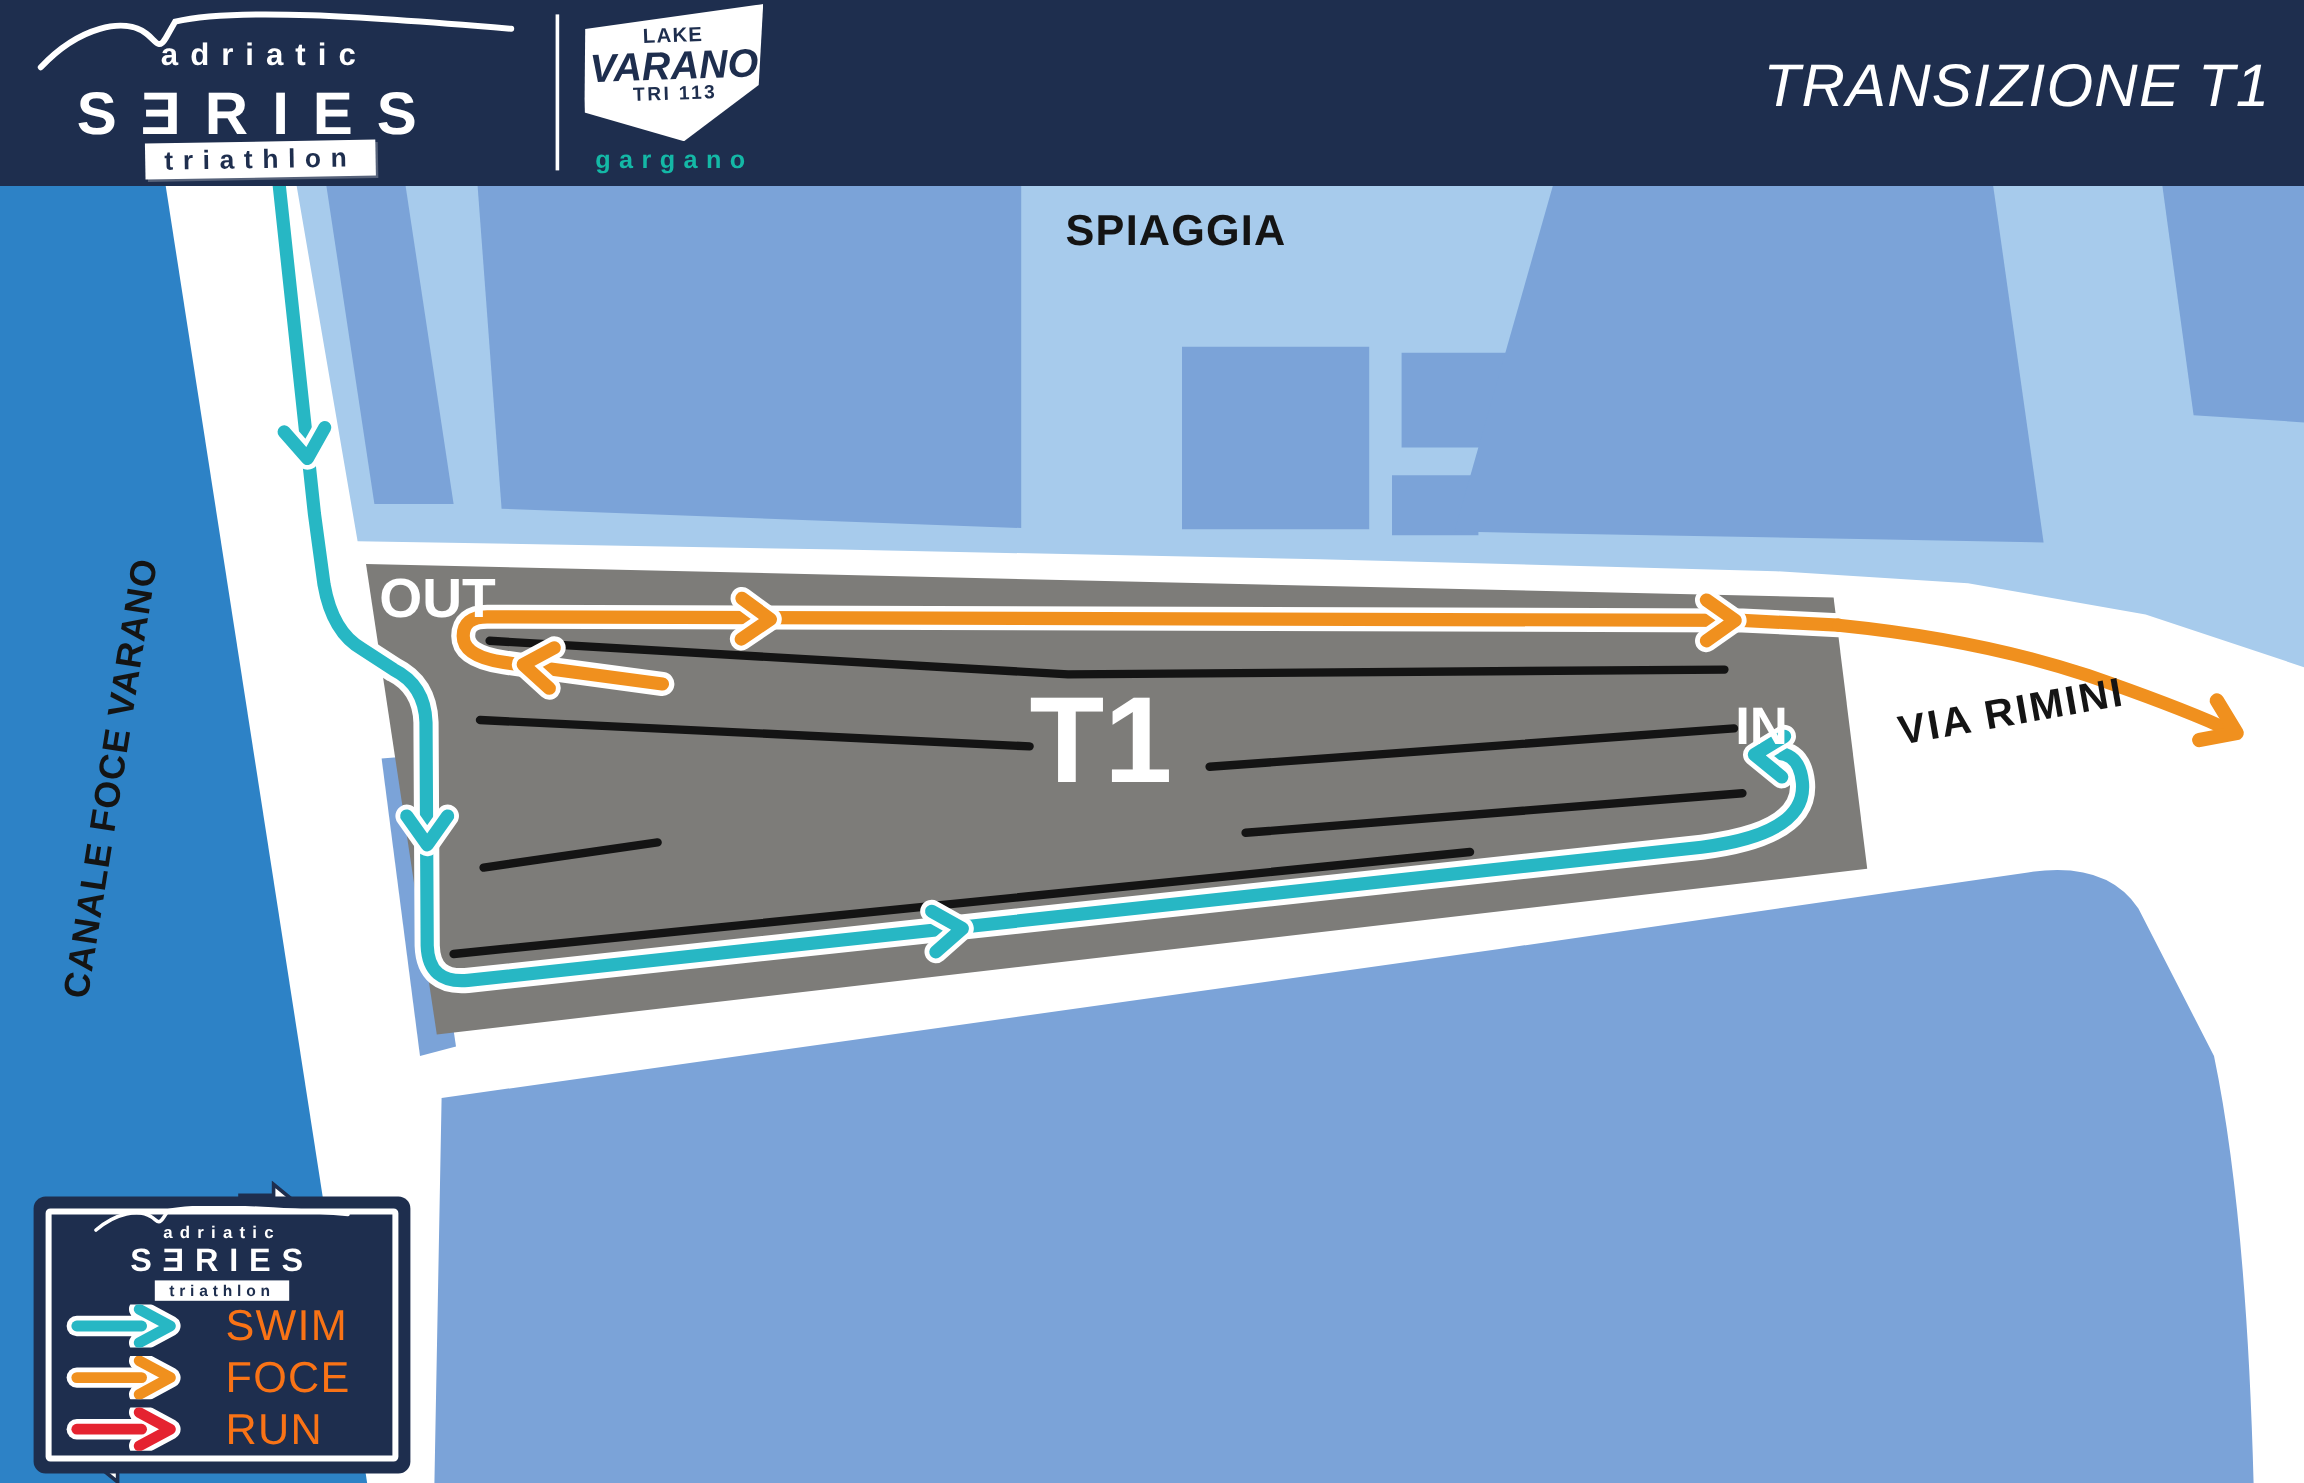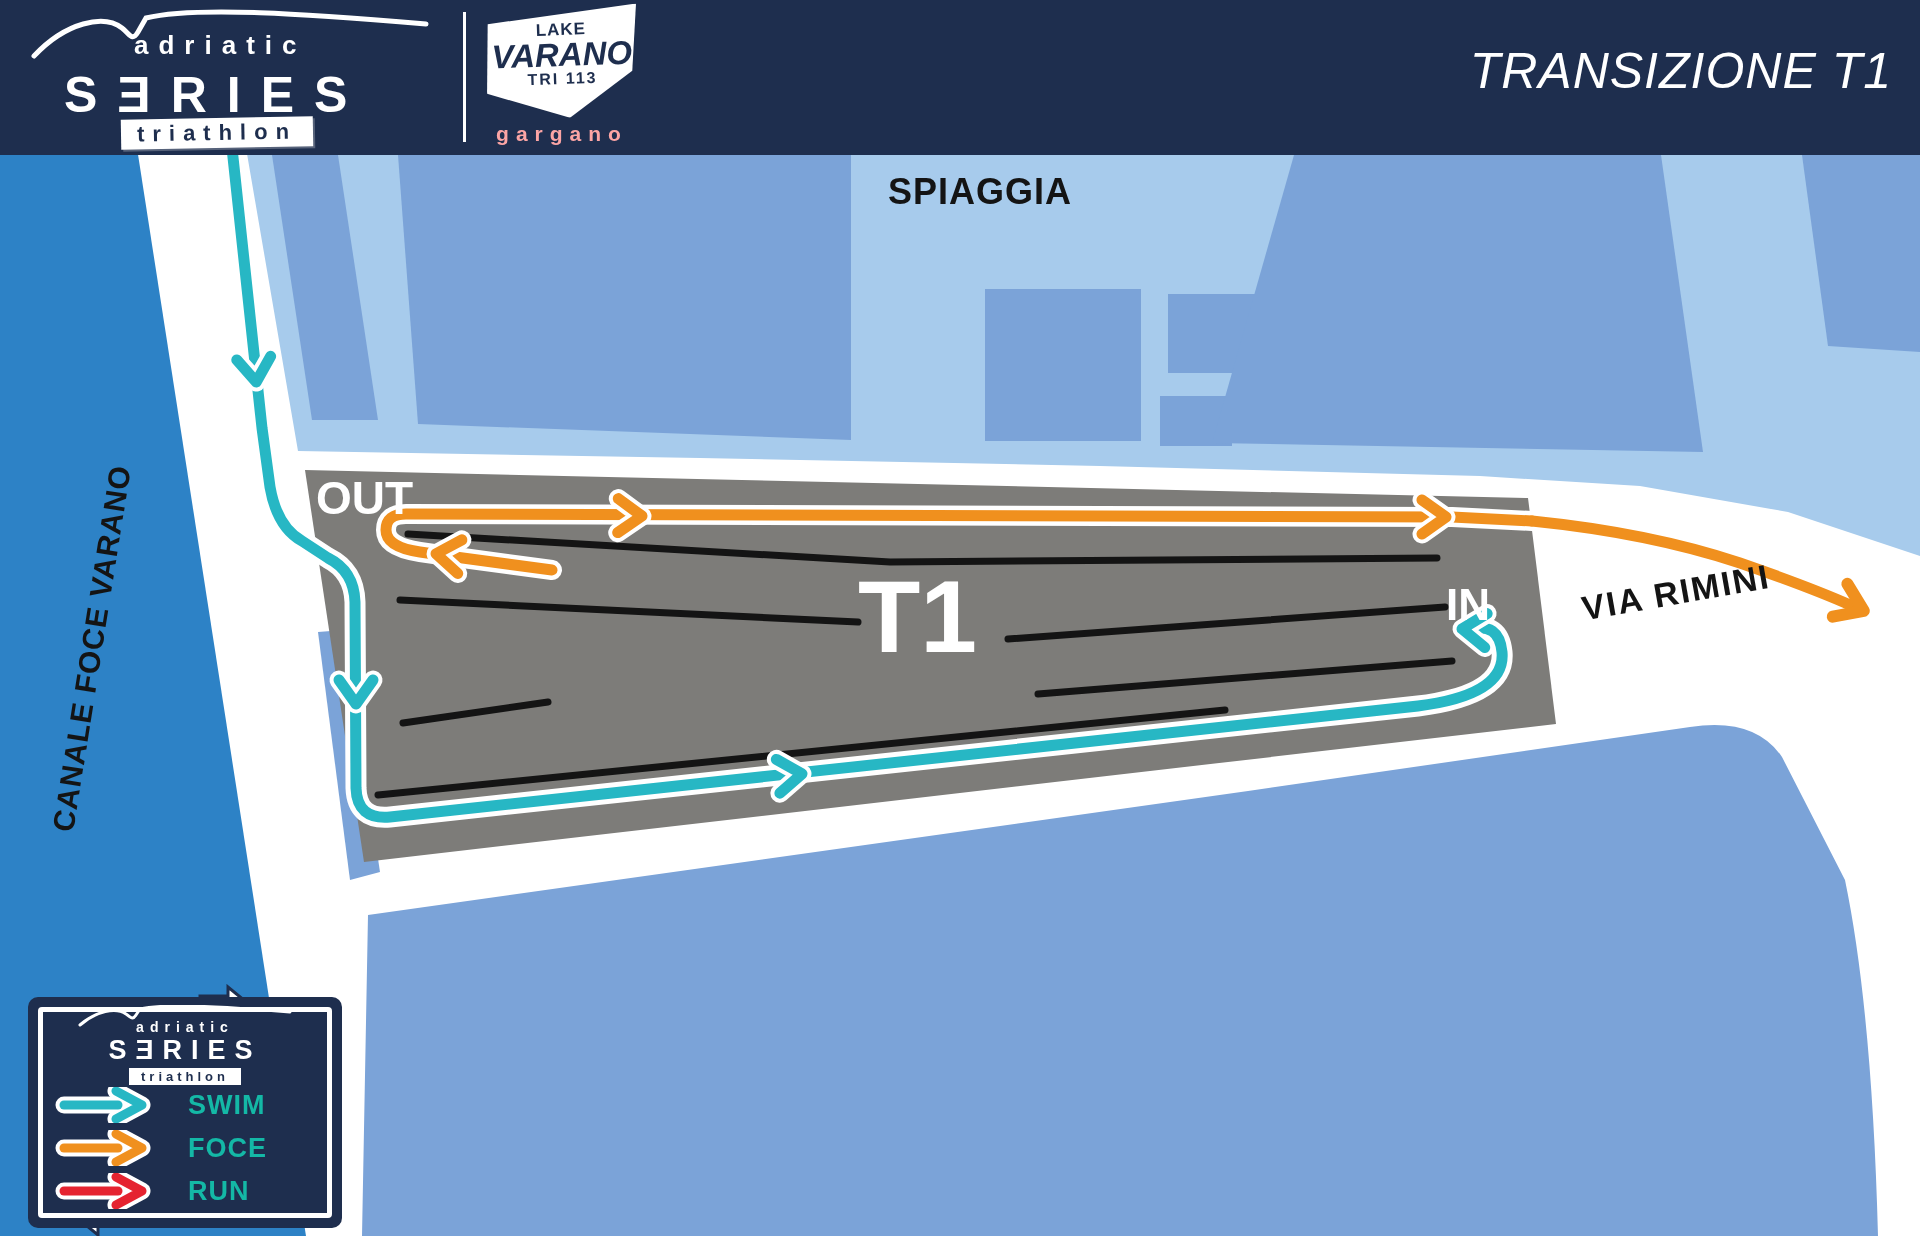--- a/index.html
+++ b/index.html
@@ -16,42 +16,42 @@
              padding:2px 16px;font-size:22px;letter-spacing:8px;font-weight:700;
              transform:rotate(-1deg);box-shadow:2px 2px 0 rgba(255,255,255,.25)}
   #header-divider{left:463px;top:12px;width:3px;height:130px;background:#fff}
   #badge{left:486px;top:6px;width:152px;height:112px;background:#fff;
          clip-path:polygon(2% 14%,100% 0%,96% 60%,54% 100%,0% 76%);
          display:flex;flex-direction:column;align-items:center;justify-content:flex-start;
          color:var(--header-navy);transform:rotate(-2deg)}
   #badge .b1{font-size:17px;font-weight:700;letter-spacing:1px;margin-top:14px}
   #badge .b2{font-size:33px;font-weight:800;font-style:italic;line-height:30px}
   #badge .b3{font-size:16px;font-weight:700;letter-spacing:2px}
-  #badge-region{left:486px;top:122px;width:152px;text-align:center;color:#fca5a5;
+  #badge-region{left:486px;top:122px;width:152px;text-align:center;color:#14b8a6;
                 font-size:21px;font-weight:700;letter-spacing:7px}
   #page-title{right:28px;top:42px;color:#fff;font-size:50px;font-weight:400;
               font-style:italic;letter-spacing:1px}
 
   
   svg text{font-family:"Liberation Sans",sans-serif;font-weight:700}
   .lbl-black{fill:#141414}
   .lbl-white{fill:#ffffff}
 
   
   #legend{left:28px;top:997px;width:314px;height:231px;background:var(--header-navy);
           border-radius:10px}
   #legend-border{left:10px;top:10px;right:10px;bottom:10px;border:5px solid #fff;border-radius:4px}
   .mini{width:100%;text-align:center;color:#fff}
   #mini-adriatic{top:22px;font-size:14px;letter-spacing:6px;font-weight:700}
   #mini-series{top:38px;font-size:27px;letter-spacing:9px;font-weight:700}
   #mini-tri-wrap{top:70px;width:100%;text-align:center}
   #mini-tri{display:inline-block;background:#fff;color:var(--header-navy);
             padding:1px 12px;font-size:13px;letter-spacing:4px;font-weight:700}
   .leg-row{left:26px;width:270px;height:36px;display:flex;align-items:center;gap:14px}
-  .leg-label{color:#14b8a6;font-size:27px;font-weight:700;letter-spacing:1px}
+  .leg-label{color:#f97316;font-size:36px;font-weight:400;letter-spacing:1px}
   #row-swim{top:90px}#row-bike{top:133px}#row-run{top:176px}
   .deco-arrow{fill:#fff;stroke:var(--header-navy);stroke-width:3}
 </style>
 </head>
 <body>
 
 <svg class="abs" width="1920" height="1236" viewBox="0 0 1920 1236" style="left:0;top:0">
 
   <polygon points="0,148 137,148 306,1236 0,1236" style="fill:var(--canal-blue)"></polygon>
 

